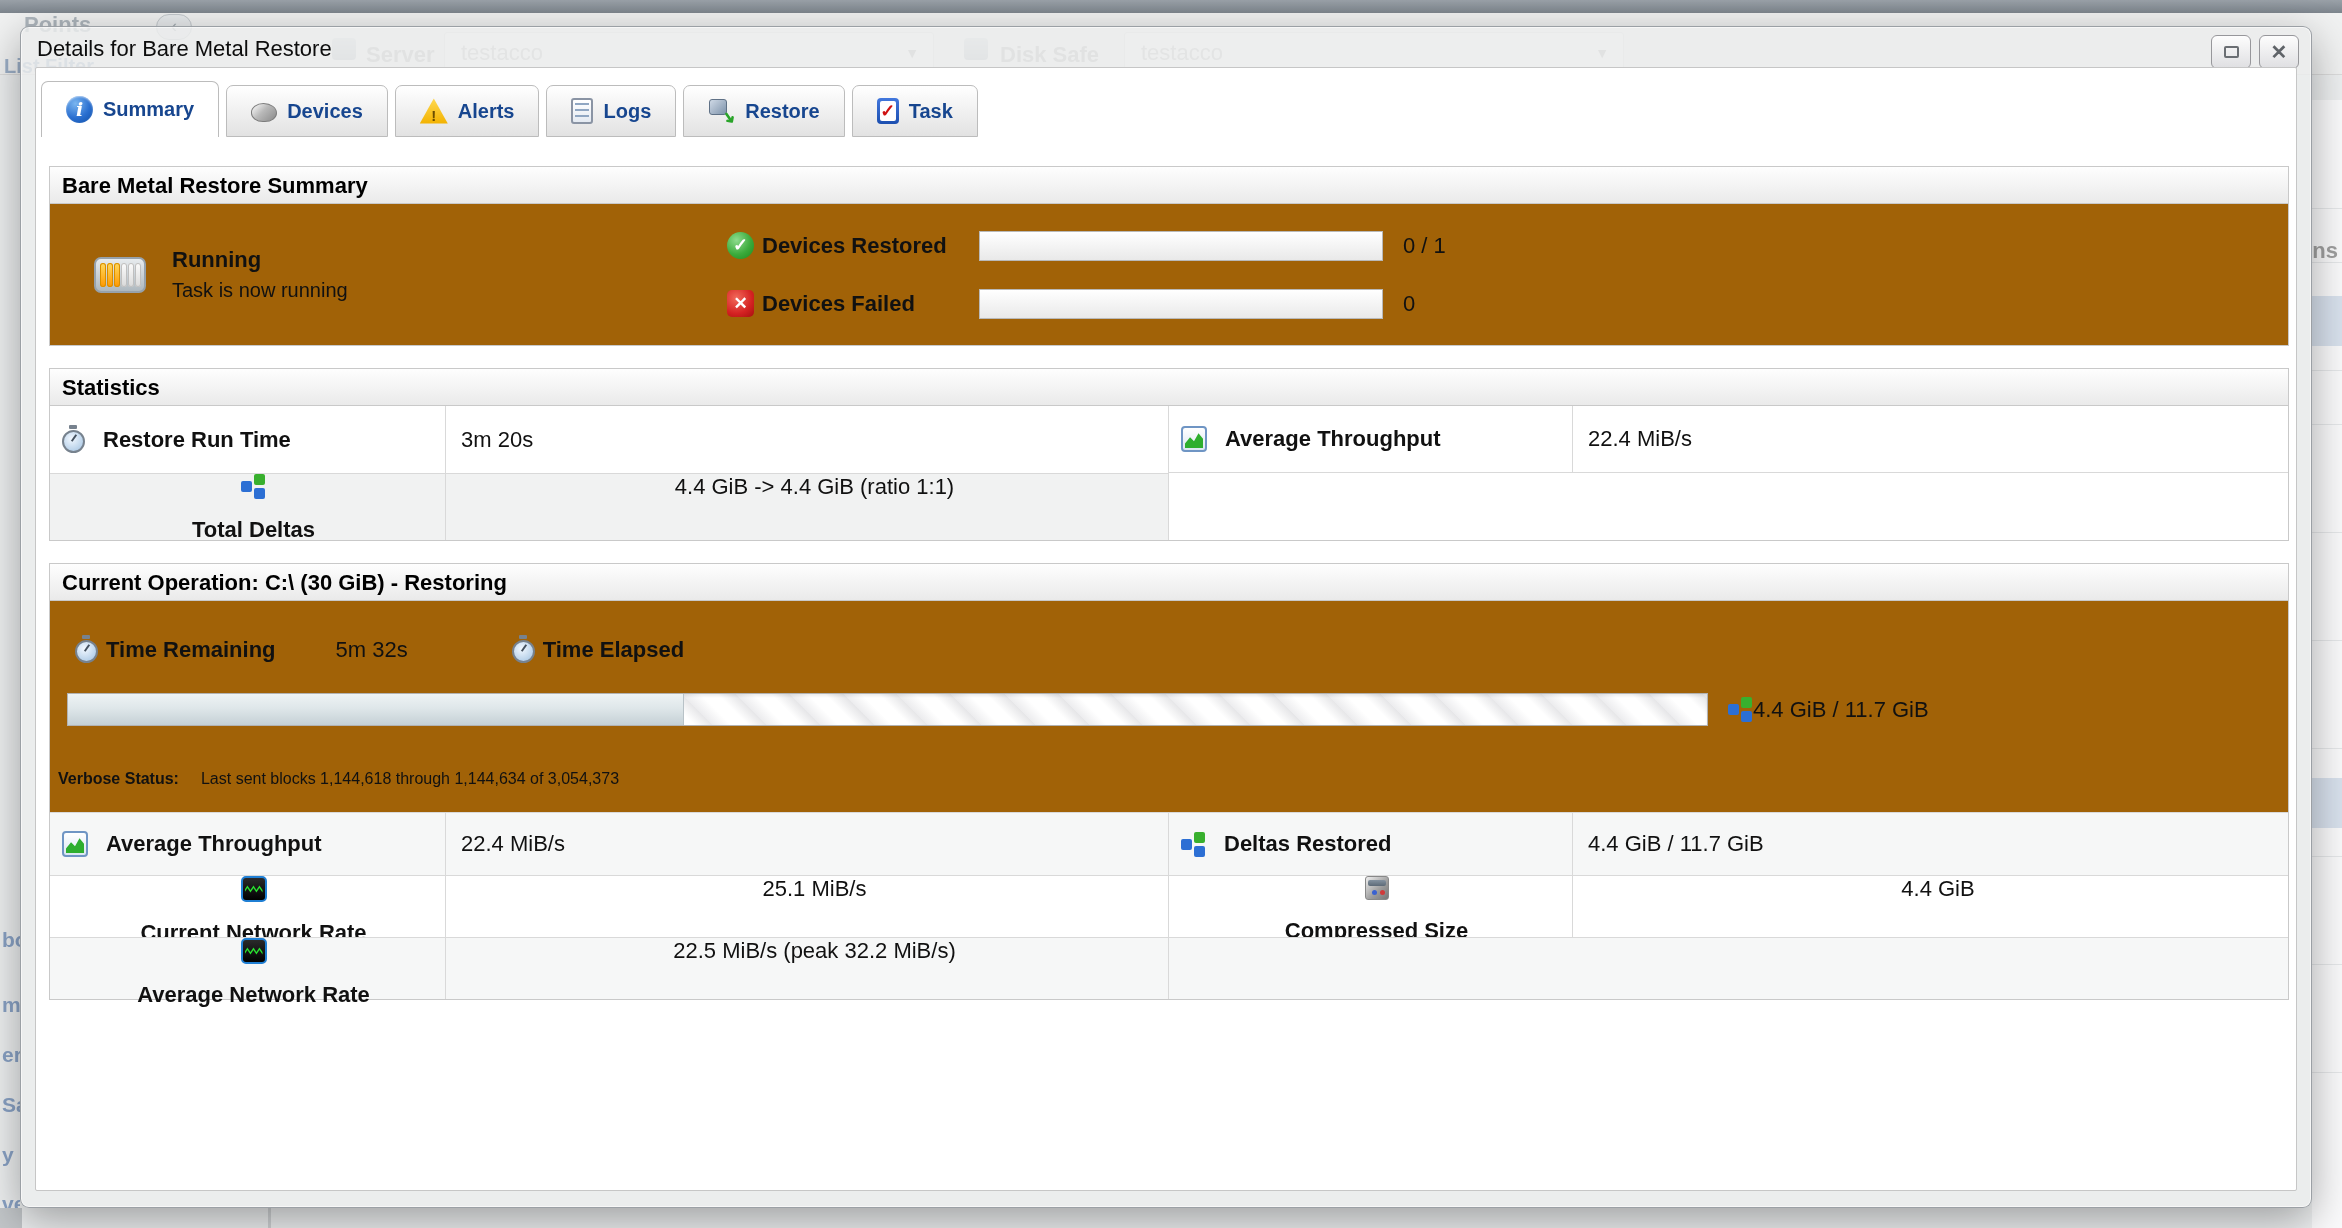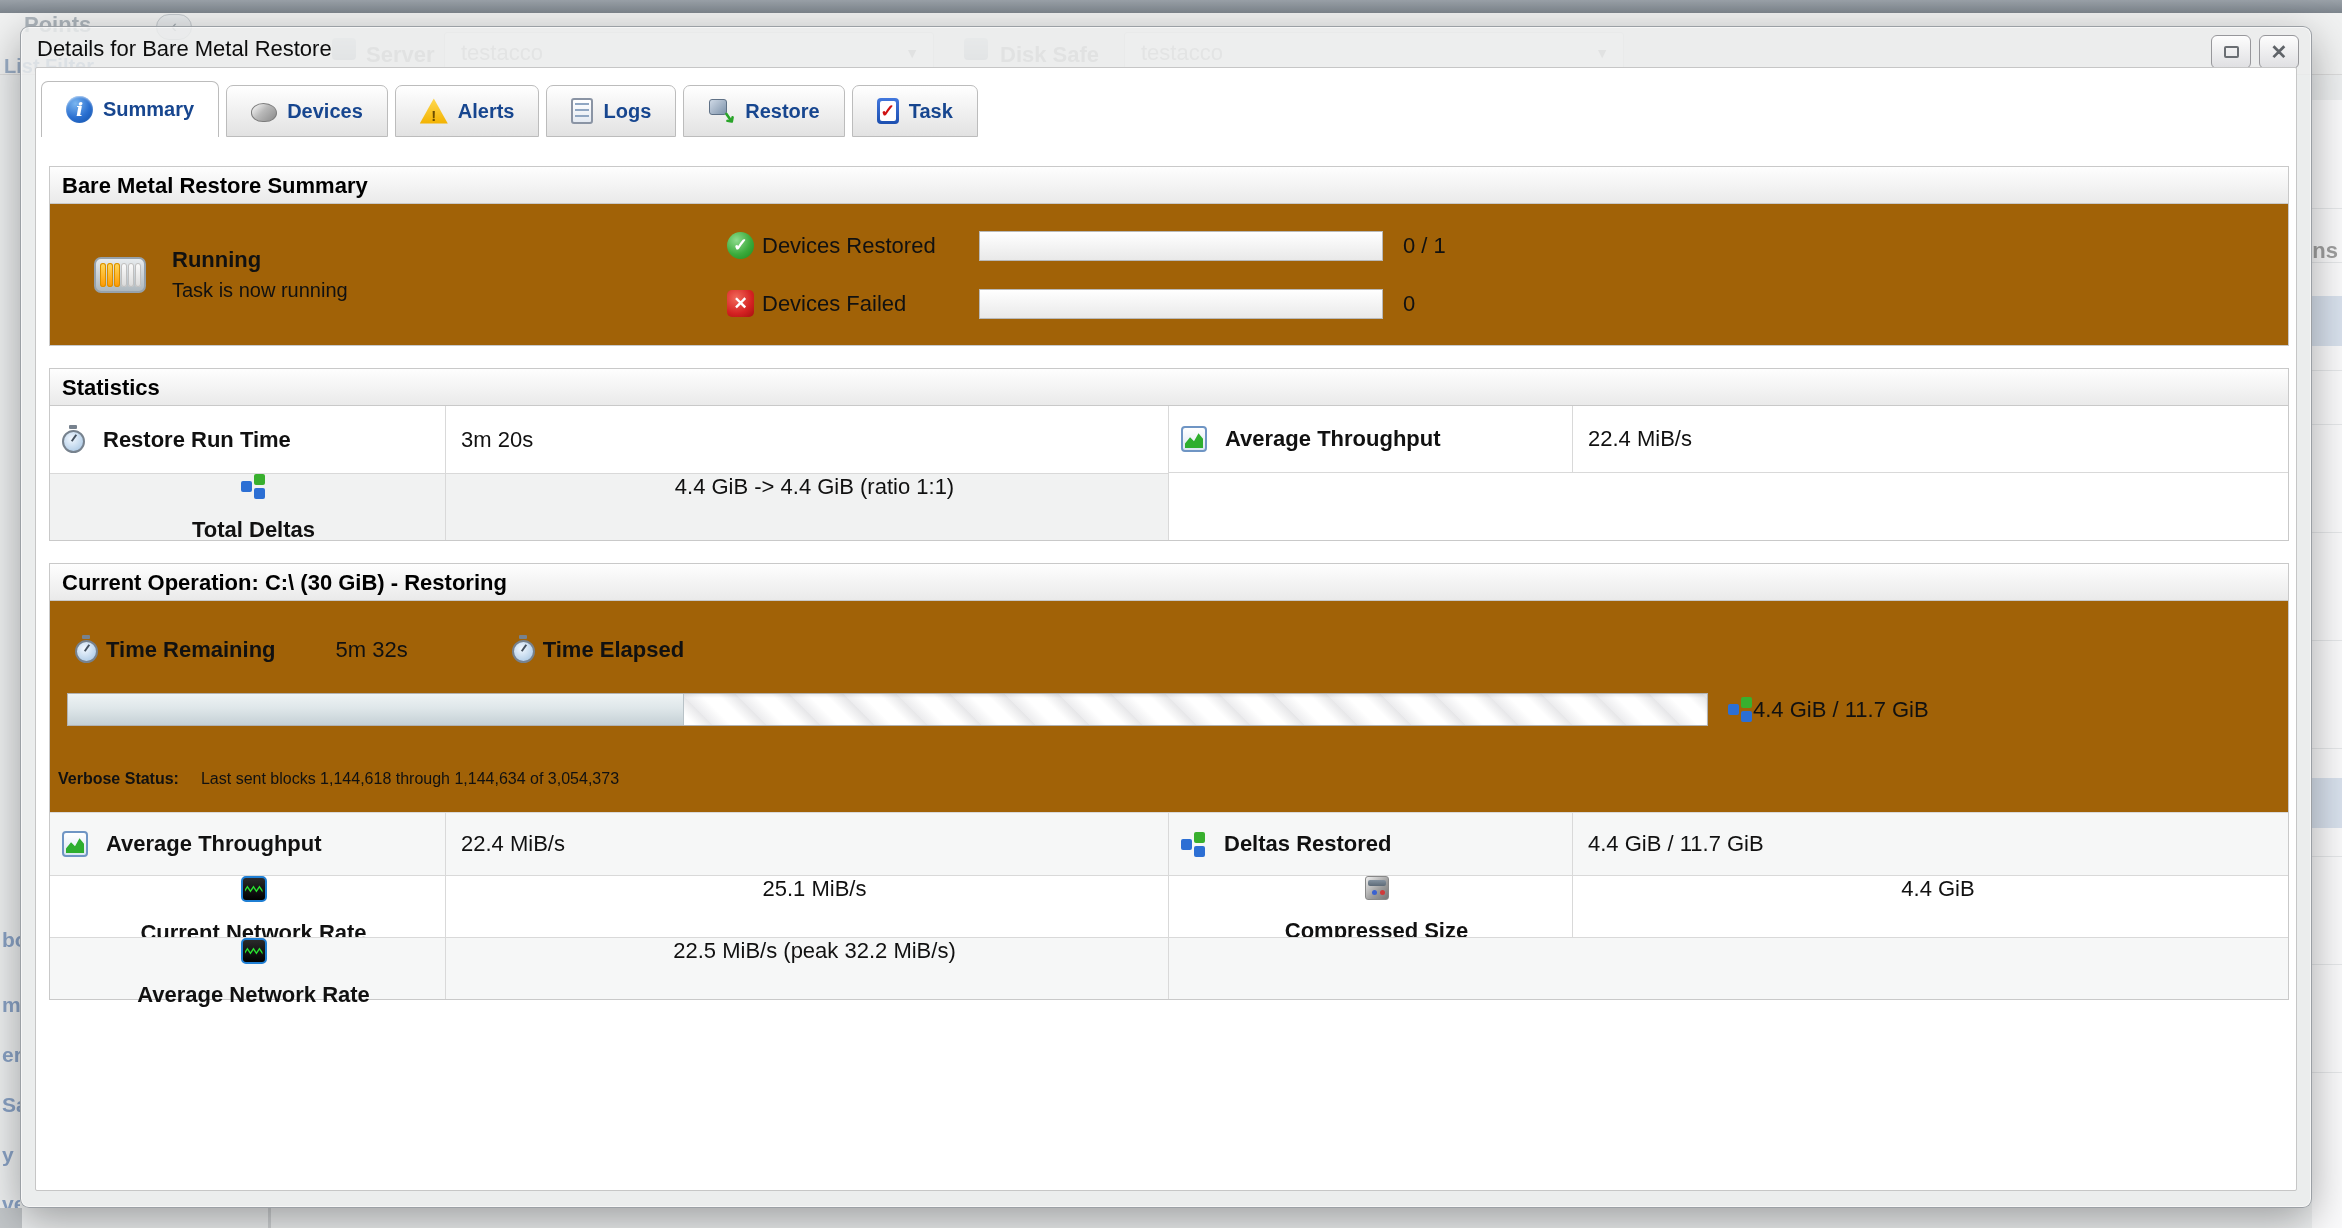--- a/index.html
+++ b/index.html
@@ -61,21 +61,21 @@
   .section-header { height:37px; line-height:37px; padding-left:12px; font-size:22px; font-weight:bold;
     background:linear-gradient(#fefefe,#eaeaea); border-bottom:1px solid #c9c9c9; color:#000; }
 
   
   .summary-body { height:141px; display:flex; align-items:center; padding-left:44px; }
   .status-group { width:633px; display:flex; align-items:center; gap:26px; flex:none; }
   .status-state { font-size:22px; font-weight:bold; line-height:30px; }
   .status-desc { font-size:20px; line-height:30px; }
   .counters { display:flex; flex-direction:column; gap:28px; }
   .counter-row { display:flex; align-items:center; height:30px; }
-  .c-label { margin-left:8px; width:217px; font-size:22px; font-weight:normal; }
+  .c-label { margin-left:8px; width:217px; font-size:22px; font-weight:bold; }
   .mini-bar { width:404px; height:30px; border:1px solid #b9b9b9;
     background:linear-gradient(#ffffff,#e9e9e9); position:relative; overflow:hidden; }
   .mini-fill { position:absolute; left:0; top:0; bottom:0; background:linear-gradient(#bfe08a,#8cc63f); }
   .c-val { margin-left:20px; font-size:22px; }
 
   
   .kv { display:grid; grid-template-columns:395px 723px 404px 1fr; }
   .kv .cell { display:flex; align-items:center; font-size:22px; background:#fff; }
   .kv .lab { font-weight:bold; padding-left:12px; gap:18px; }
   .kv .val { padding-left:15px; }

